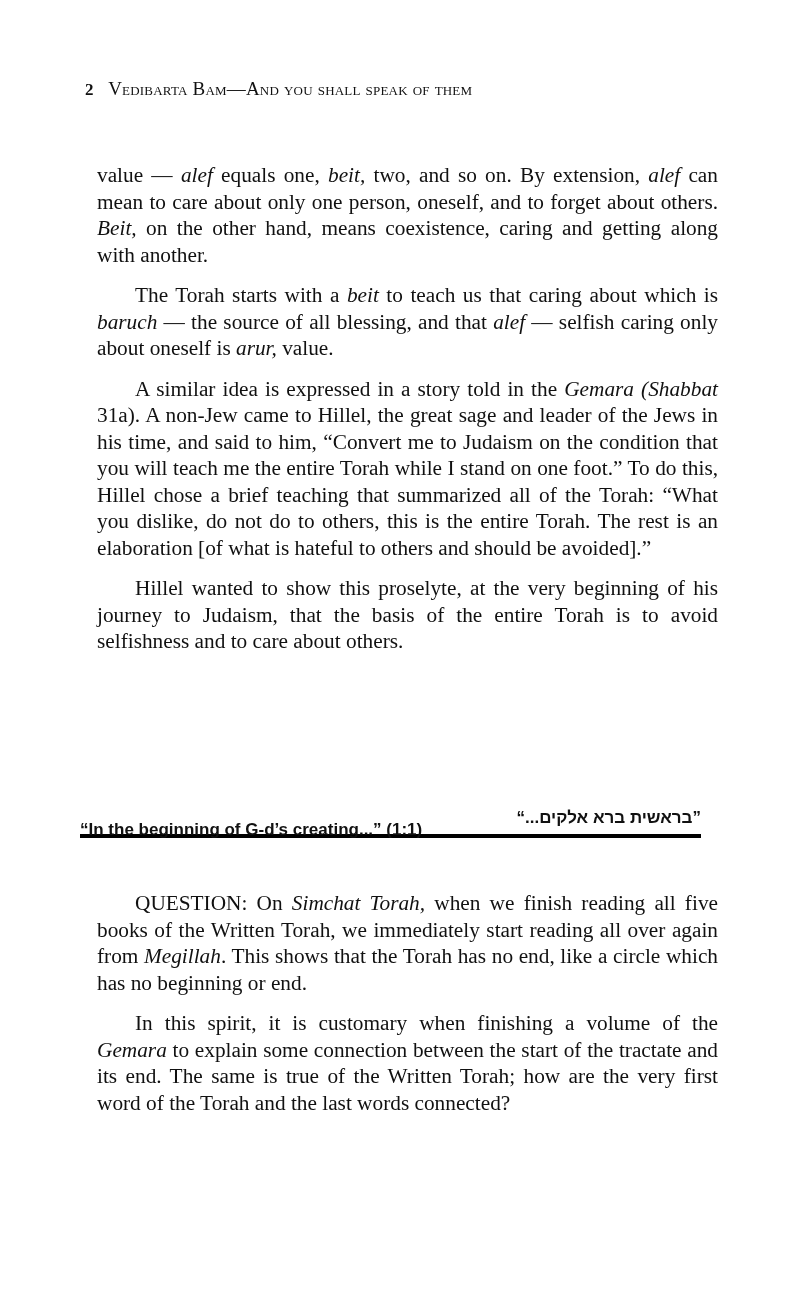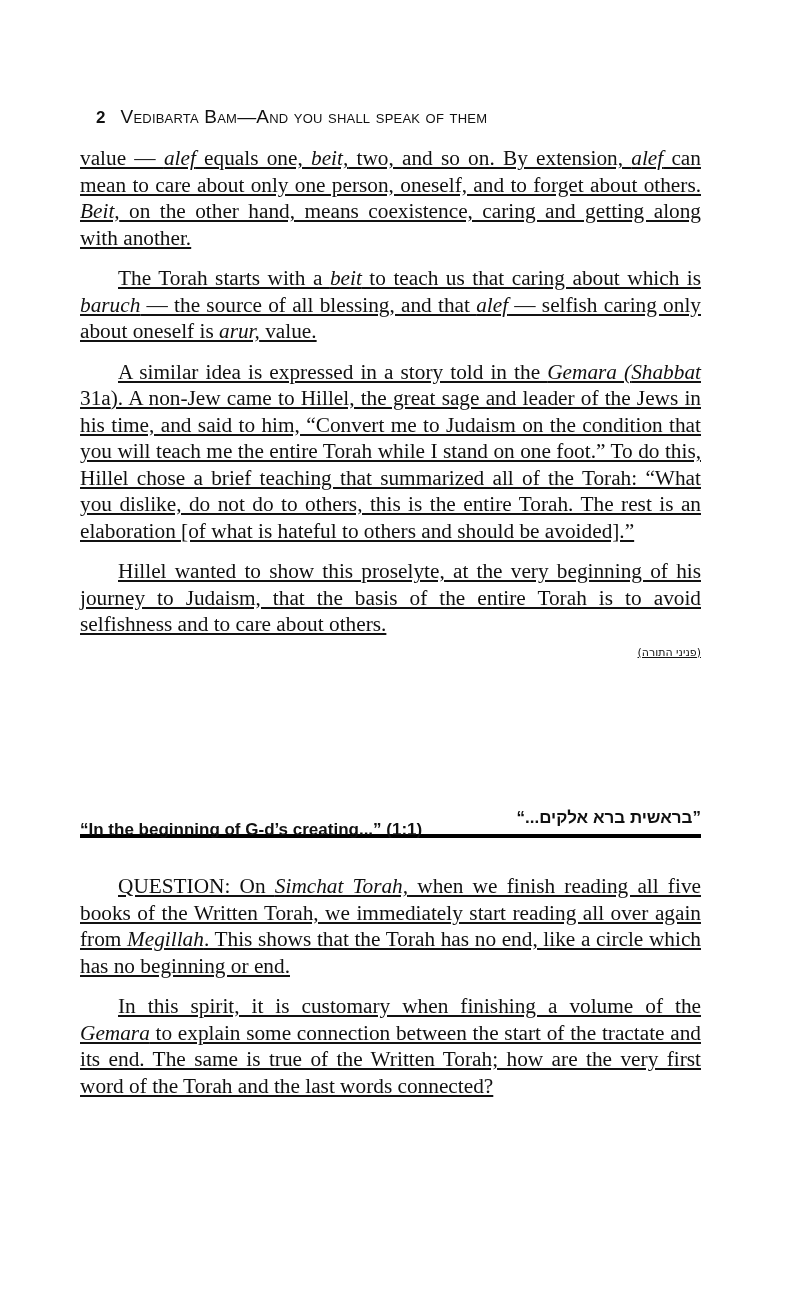--- a/index.html
+++ b/index.html
@@ -1,26 +1,26 @@
 <!DOCTYPE html>
 <html><head>
 <meta charset="utf-8">
 <style>
   html, body { margin: 0; padding: 0; background: #ffffff; }
   body { width: 800px; height: 1300px; position: relative; overflow: hidden; color: #111; }
   .page { position: absolute; left: 80px; top: 0; width: 621px; }
   .running-head {
-    position: absolute; left: 16px; top: 78px; white-space: nowrap;
-    font-family: Liberation Sans, sans-serif; font-size: 17px; letter-spacing: 0.2px; margin-top: 28px;
+    position: absolute; left: 5px; top: 78px; white-space: nowrap;
+    font-family: Liberation Serif, serif; font-size: 17px; letter-spacing: 0.2px;
   }
   .running-head .pnum { font-weight: bold; margin-right: 10px; }
   .running-head .title { font-variant: small-caps; font-size: 19px; }
   .body-text {
     font-family: "Liberation Serif", serif; font-size: 21.3px; line-height: 26.5px;
-    text-align: justify; margin: 0; text-decoration: underline;
+    text-align: justify; margin: 17px;
   }
   .body-text p { margin: 0 0 14px 0; text-indent: 38px; }
   .body-text p.first { text-indent: 0; }
   .body-text i { font-style: italic; }
   .block1 { position: absolute; left: 0; top: 145px; width: 621px; }
   .source { font-family: "DejaVu Sans", sans-serif; font-size: 11px; text-align: right; margin-top: -10px; direction: rtl; }
   .hebrew-heading {
     position: absolute; right: 0; top: 808px; direction: rtl; white-space: nowrap;
     font-family: Liberation Sans, sans-serif; font-weight: bold; font-size: 17px;
   }
@@ -44,21 +44,20 @@
   <div class="body-text block1">
     <p class="first"><span>value — </span><i>alef</i><span> equals one, </span><i>beit,</i><span> two, and so on. By extension, </span><i>alef</i><span> can mean to care about only one person, oneself, and to forget about others. </span><i>Beit,</i><span> on the other hand, means coexistence, caring and getting along with another.</span></p>
 
     <p><span>The Torah starts with a </span><i>beit</i><span> to teach us that caring about which is </span><i>baruch</i><span> — the source of all blessing, and that </span><i>alef</i><span> — selfish caring only about oneself is </span><i>arur,</i><span> value.</span></p>
 
 
     <p><span>A similar idea is expressed in a story told in the </span><i>Gemara</i><i> (</i><i>Shabbat</i><span> 31a</span><i style="font-style:normal">). A non-Jew came to Hillel, the great sage and leader of the Jews in his time, and said to him, “Convert me to Judaism on the condition that you will teach me the entire Torah while I stand on one foot.” To do this, Hillel chose a brief teaching that summarized all of the Torah: “What you dislike, do not do to others, this is the entire Torah. The rest is an elaboration [of what is hateful to others and should be avoided].”</i></p>
 
     <p style="margin-bottom:12px">Hillel wanted to show this proselyte, at the very beginning of his journey to Judaism, that the basis of the entire Torah is to avoid selfishness and to care about others.</p>
 
-    <div class="source">(פניני התורה)</div>
   </div>
 
   <div class="hebrew-heading">”בראשית ברא אלקים...“</div>
   <div class="heading-rule"></div>
   <div class="english-heading">“In the beginning of G-d’s creating...” (1:1)</div>
 
   <div class="body-text block2">
     <p><span>QUESTION: On </span><i>Simchat Torah,</i><span> when we finish reading all five books of the Written Torah, we immediately start reading all over again from </span><i>Megillah</i><span>. This shows that the Torah has no end, like a circle which has no beginning or end.</span></p>
 
     <p><span>In this spirit, it is customary when finishing a volume of the </span><i>Gemara</i><span> to explain some connection between the start of the trac­tate and its end. The same is true of the Written Torah; how are the very first word of the Torah and the last words connected?</span></p>

